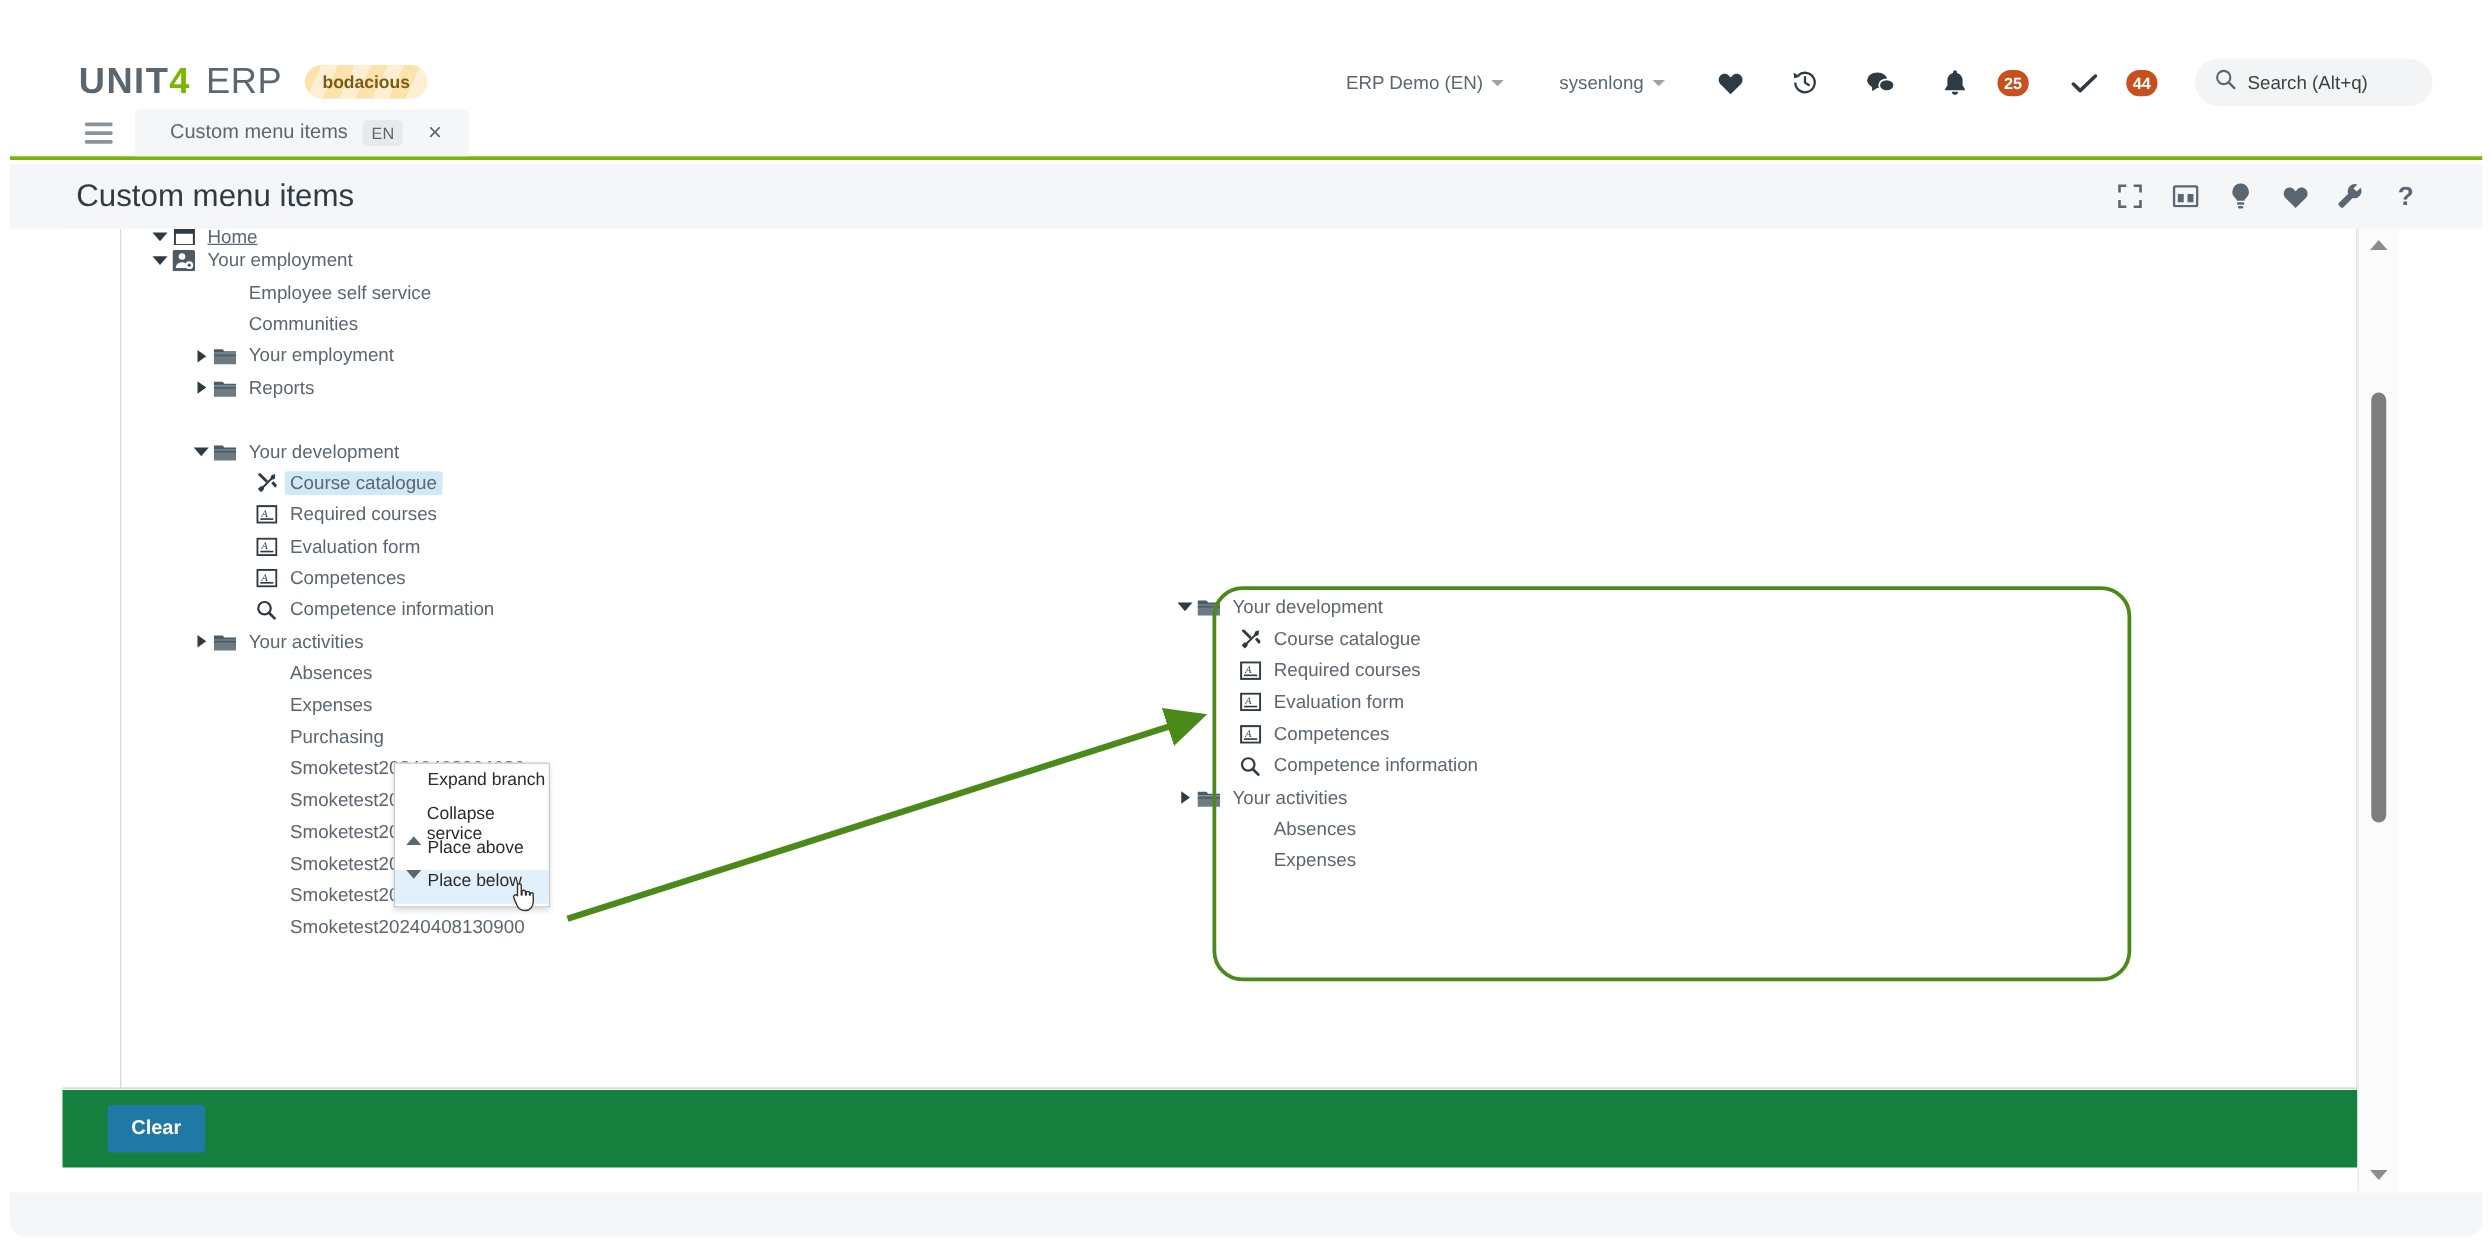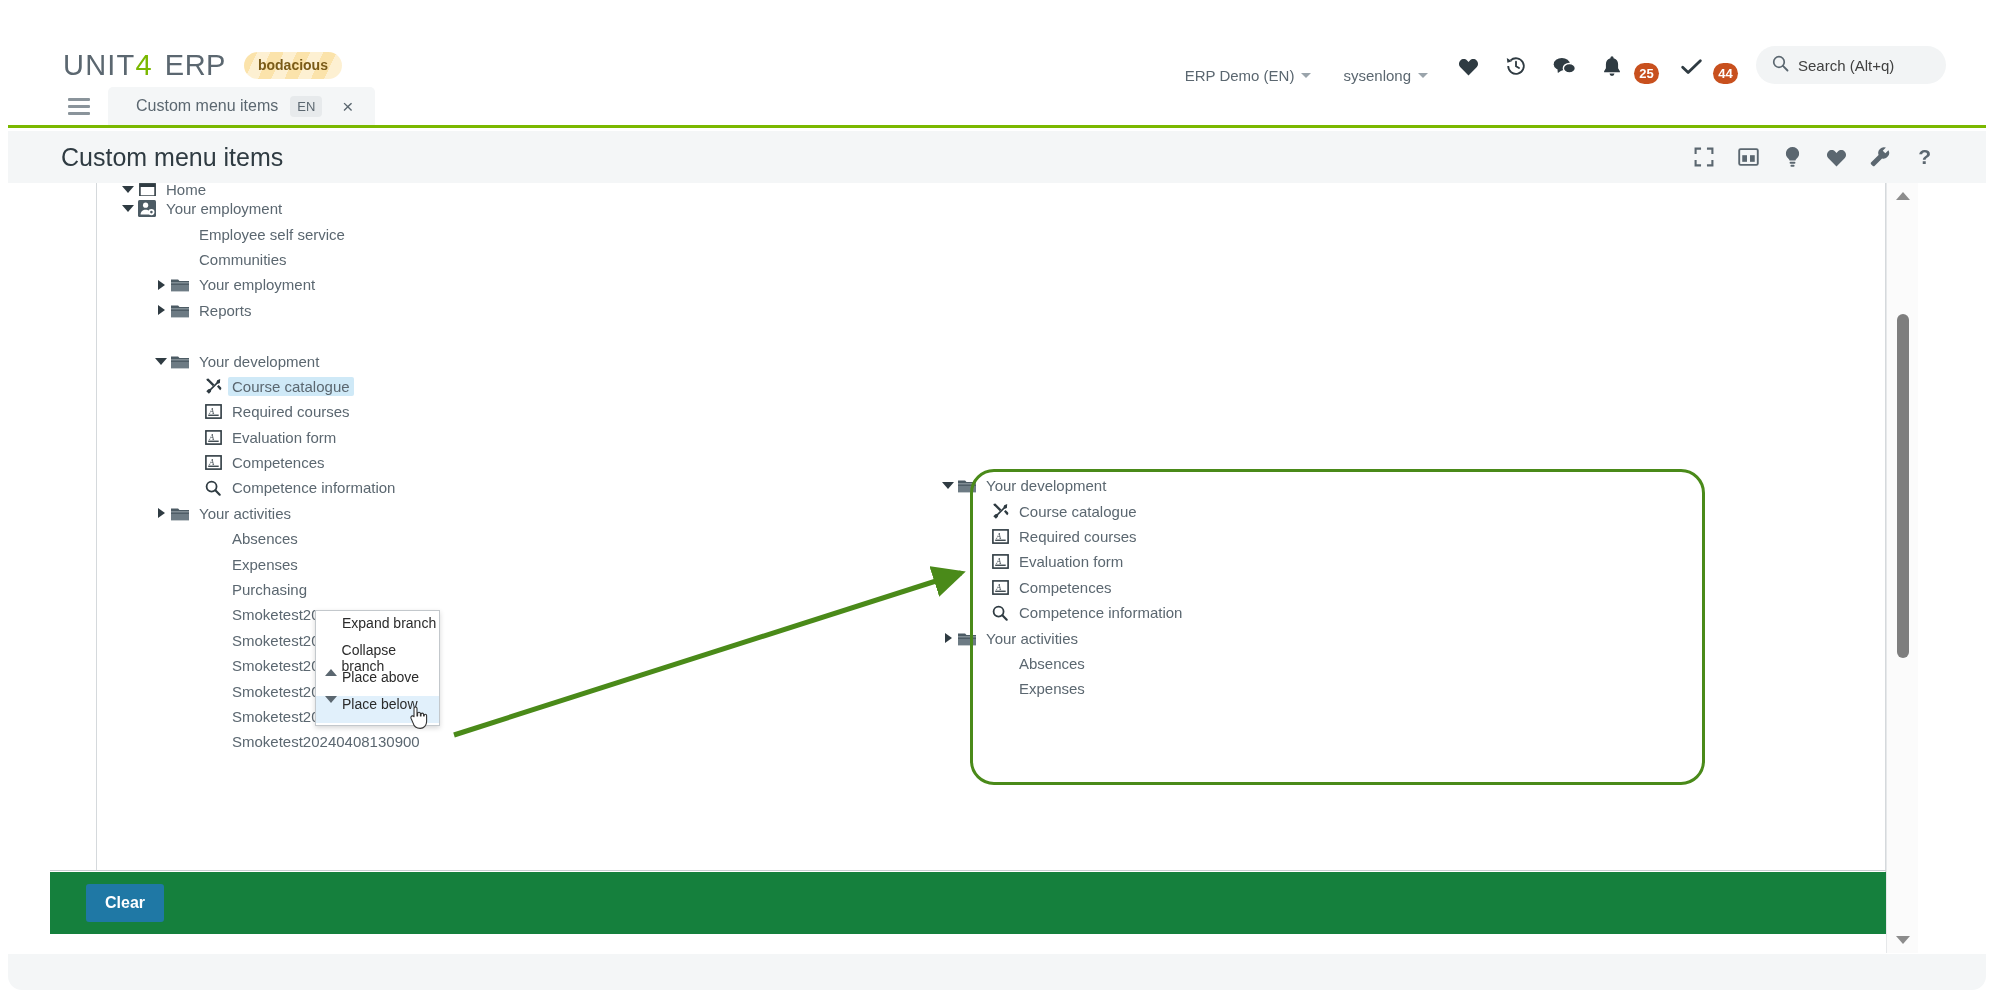--- a/index.html
+++ b/index.html
@@ -32,39 +32,39 @@
     left: 0; top: 0;
     width: 1978px; height: 82px;
     background: #ffffff;
     display: flex; align-items: center;
   }
   .brand {
     position: absolute; left: 55px; top: 41px;
     display: flex; align-items: center; gap: 12px;
   }
   .brand-unit4 {
-    font-size: 29px; font-weight: 400; letter-spacing: 1.2px;
+    font-size: 29px; font-weight: 700; letter-spacing: 1.2px;
     color: #5b6770;
   }
   .brand-unit4 .four { color: #7ab800; }
   .brand-erp {
     font-size: 29px; font-weight: 300; color: #5b6770; letter-spacing: .5px;
   }
   .brand-badge {
     margin-left: 6px;
     padding: 5px 14px 6px 14px;
     border-radius: 14px;
     font-size: 14px; font-weight: 600; color: #7a5b18;
     background: repeating-linear-gradient(115deg,
        #fbe3ab 0px, #fbe3ab 12px, #fdf0d2 12px, #fdf0d2 24px);
   }
 
   .header-right {
     position: absolute; right: 40px; top: 40px;
-    display: flex; align-items: flex-end; gap: 4px;
+    display: flex; align-items: center; gap: 16px;
     height: 36px;
   }
   .hdr-select {
     display: flex; align-items: center; gap: 7px;
     font-size: 15px; color: #5b6770;
     padding: 0 14px; cursor: pointer; white-space: nowrap;
   }
   .caret-down {
     width: 0; height: 0; border-left: 5px solid transparent;
     border-right: 5px solid transparent; border-top: 5px solid #9aa4ab;
@@ -676,21 +676,21 @@
 
         <div class="green-box"></div>
 
         <div class="context-menu" id="context-menu">
             <div class="cm-item">
               <span class="cm-spacer"></span>
               <span>Expand branch</span>
             </div>
             <div class="cm-item">
               <span class="cm-spacer"></span>
-              <span>Collapse branch</span>
+              <span>Collapse service</span>
             </div>
             <div class="cm-item">
               <i class="cm-arrow-up"></i>
               <span>Place above</span>
             </div>
             <div class="cm-item hl">
               <i class="cm-arrow-dn"></i>
               <span>Place below</span>
             </div>
           </div>

